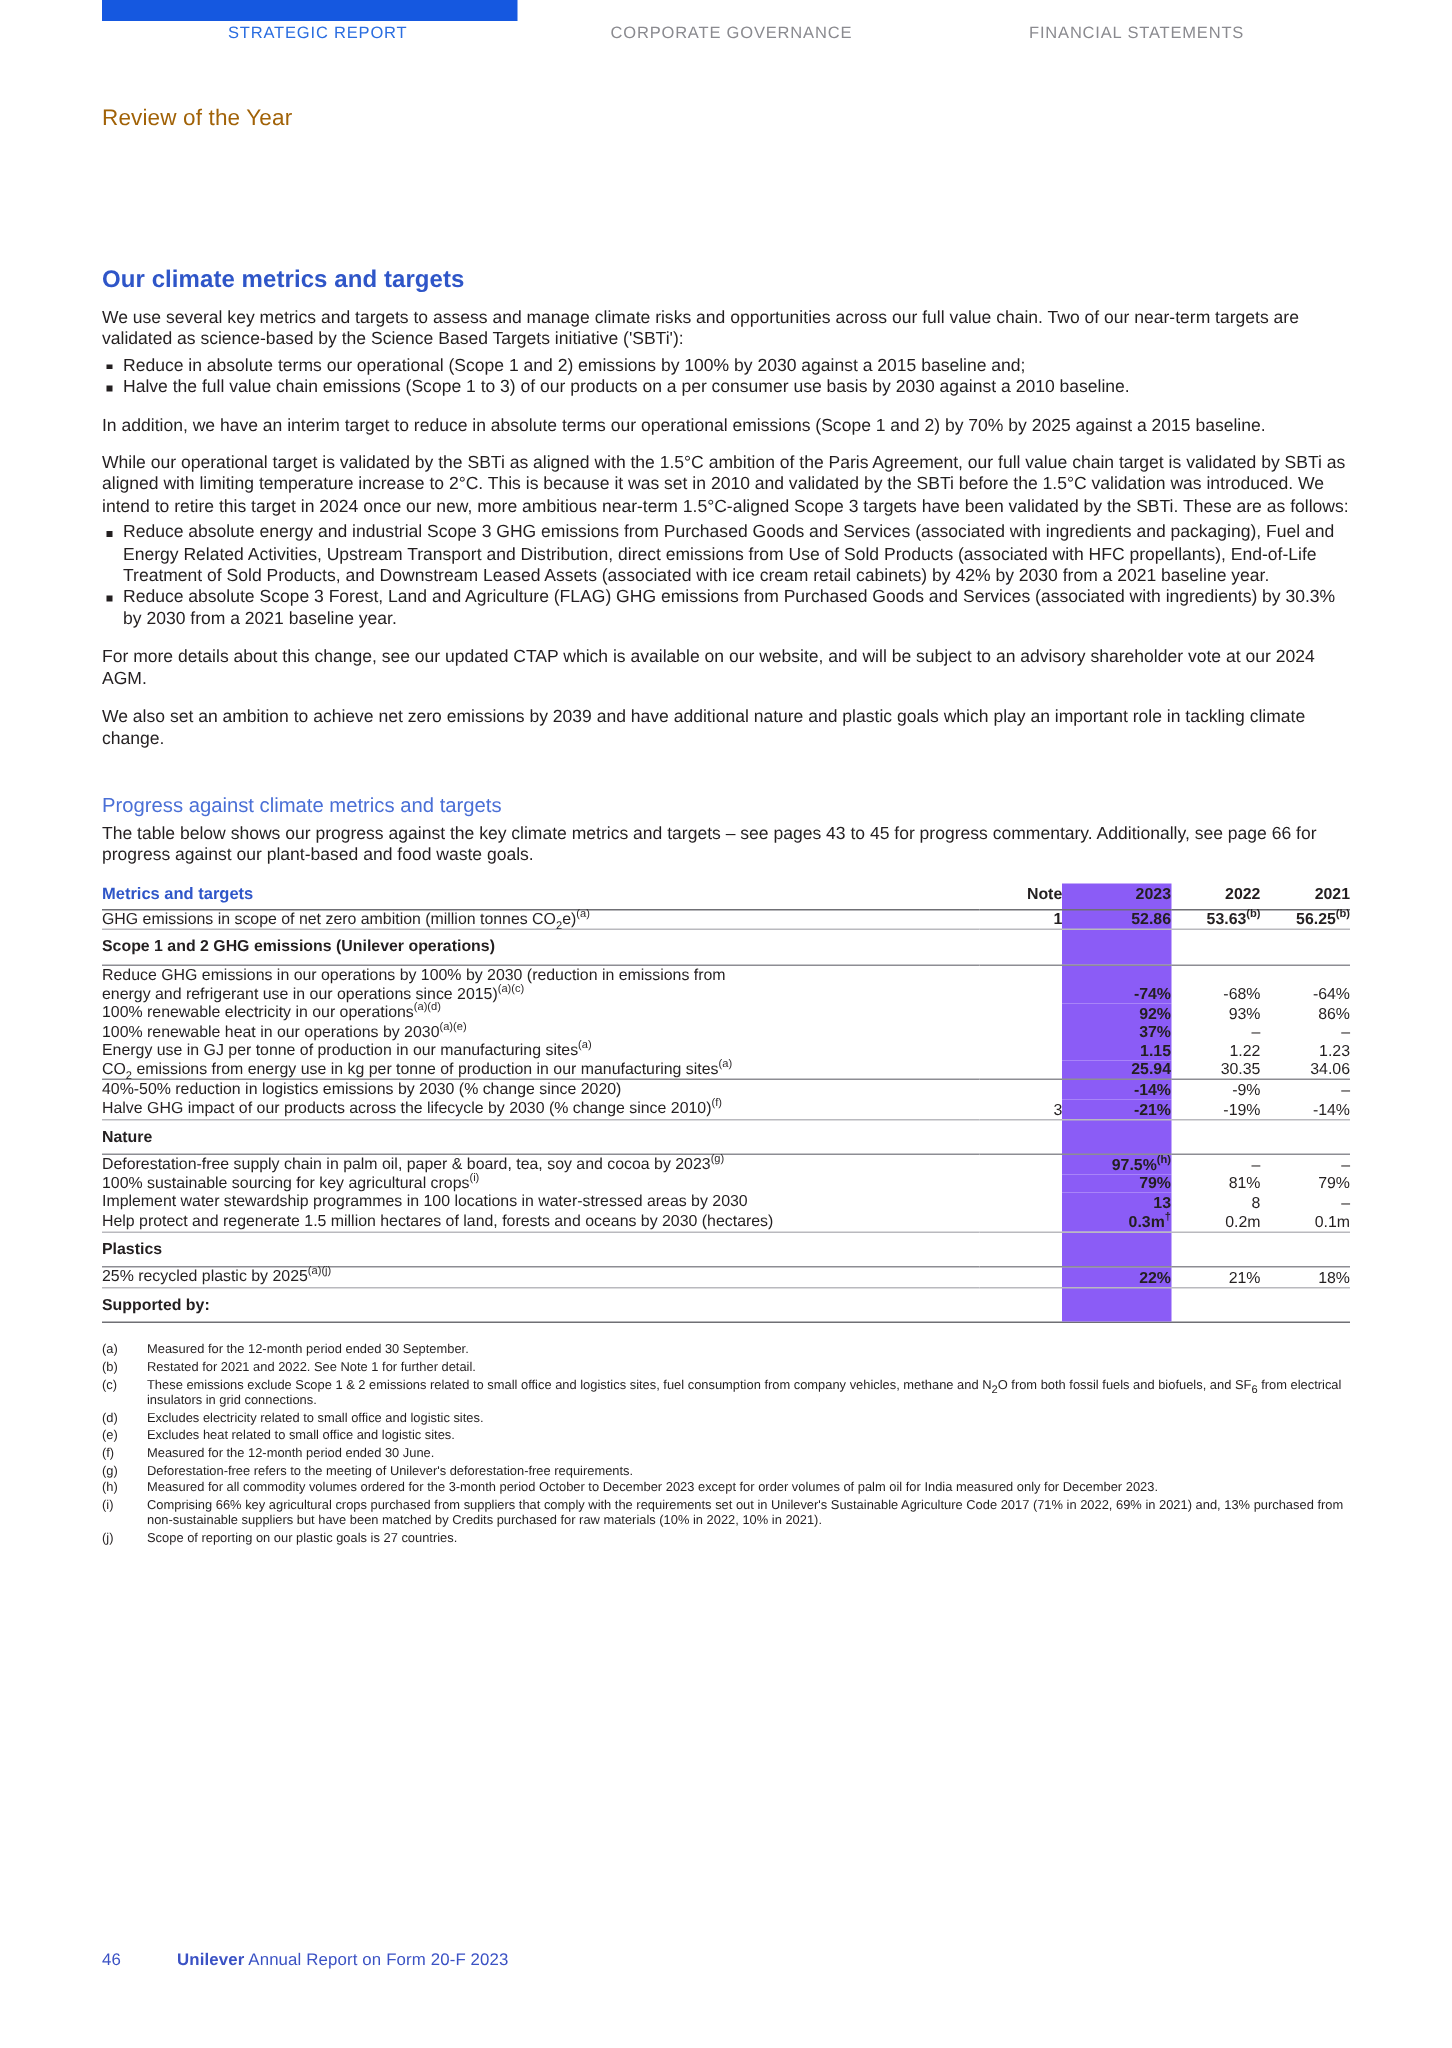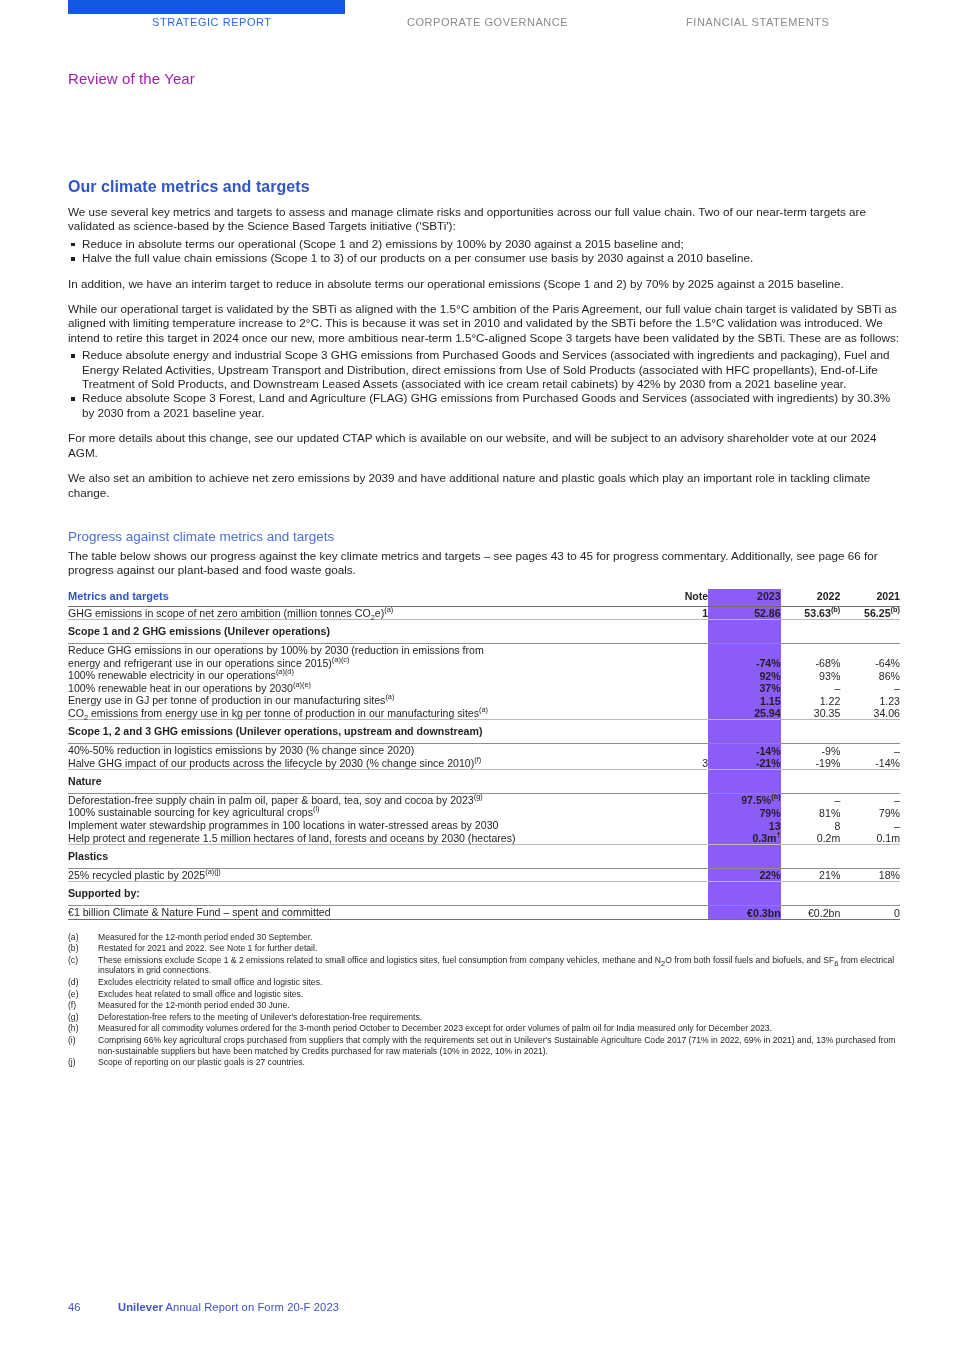--- a/index.html
+++ b/index.html
@@ -38,21 +38,21 @@
   .tab-strategic { left: 152px; }
   .tab-corporate { left: 407px; }
   .tab-financial { left: 686px; }
 
   
   .running-header {
     position: absolute;
     left: 68px;
     top: 70px;
     font-size: 15px;
-    color: #a21caf;
+    color: #a16207;
     letter-spacing: 0.1px;
   }
 
   
   .content {
     position: absolute;
     left: 68px;
     top: 178px;
     width: 832px;
   }
@@ -280,27 +280,20 @@
           <td class="num col-y2022">1.22</td>
           <td class="num col-y2021">1.23</td>
         </tr>
         <tr class="datarow">
           <td class="label col-label">CO<sub>2</sub> emissions from energy use in kg per tonne of production in our manufacturing sites<sup>(a)</sup></td>
           <td class="note col-note num"></td>
           <td class="num y2023 col-y2023 hl">25.94</td>
           <td class="num col-y2022">30.35</td>
           <td class="num col-y2021">34.06</td>
         </tr>
-        <tr class="group rule-thin">
-          <td class="label col-label">Scope 1, 2 and 3 GHG emissions (Unilever operations, upstream and downstream)</td>
-          <td class="note col-note num"></td>
-          <td class="num y2023 col-y2023 hl"></td>
-          <td class="num col-y2022"></td>
-          <td class="num col-y2021"></td>
-        </tr>
         <tr class="datarow rule-mid">
           <td class="label col-label">40%-50% reduction in logistics emissions by 2030 (% change since 2020)</td>
           <td class="note col-note num"></td>
           <td class="num y2023 col-y2023 hl">-14%</td>
           <td class="num col-y2022">-9%</td>
           <td class="num col-y2021">–</td>
         </tr>
         <tr class="datarow">
           <td class="label col-label">Halve GHG impact of our products across the lifecycle by 2030 (% change since 2010)<sup>(f)</sup></td>
           <td class="note col-note num">3</td>
@@ -357,27 +350,20 @@
           <td class="num col-y2022">21%</td>
           <td class="num col-y2021">18%</td>
         </tr>
         <tr class="group rule-thin">
           <td class="label col-label">Supported by:</td>
           <td class="note col-note num"></td>
           <td class="num y2023 col-y2023 hl"></td>
           <td class="num col-y2022"></td>
           <td class="num col-y2021"></td>
         </tr>
-        <tr class="datarow rule-mid">
-          <td class="label col-label">€1 billion Climate &amp; Nature Fund – spent and committed</td>
-          <td class="note col-note num"></td>
-          <td class="num y2023 col-y2023 hl">€0.3bn</td>
-          <td class="num col-y2022">€0.2bn</td>
-          <td class="num col-y2021">0</td>
-        </tr>
       </tbody>
   </table>
   <div class="endrule"></div>
 
   <div class="footnotes" id="footnotes-container">
       <div class="fn">
         <div class="mk">(a)</div>
         <div class="tx">Measured for the 12-month period ended 30 September.</div>
       </div>
       <div class="fn">

